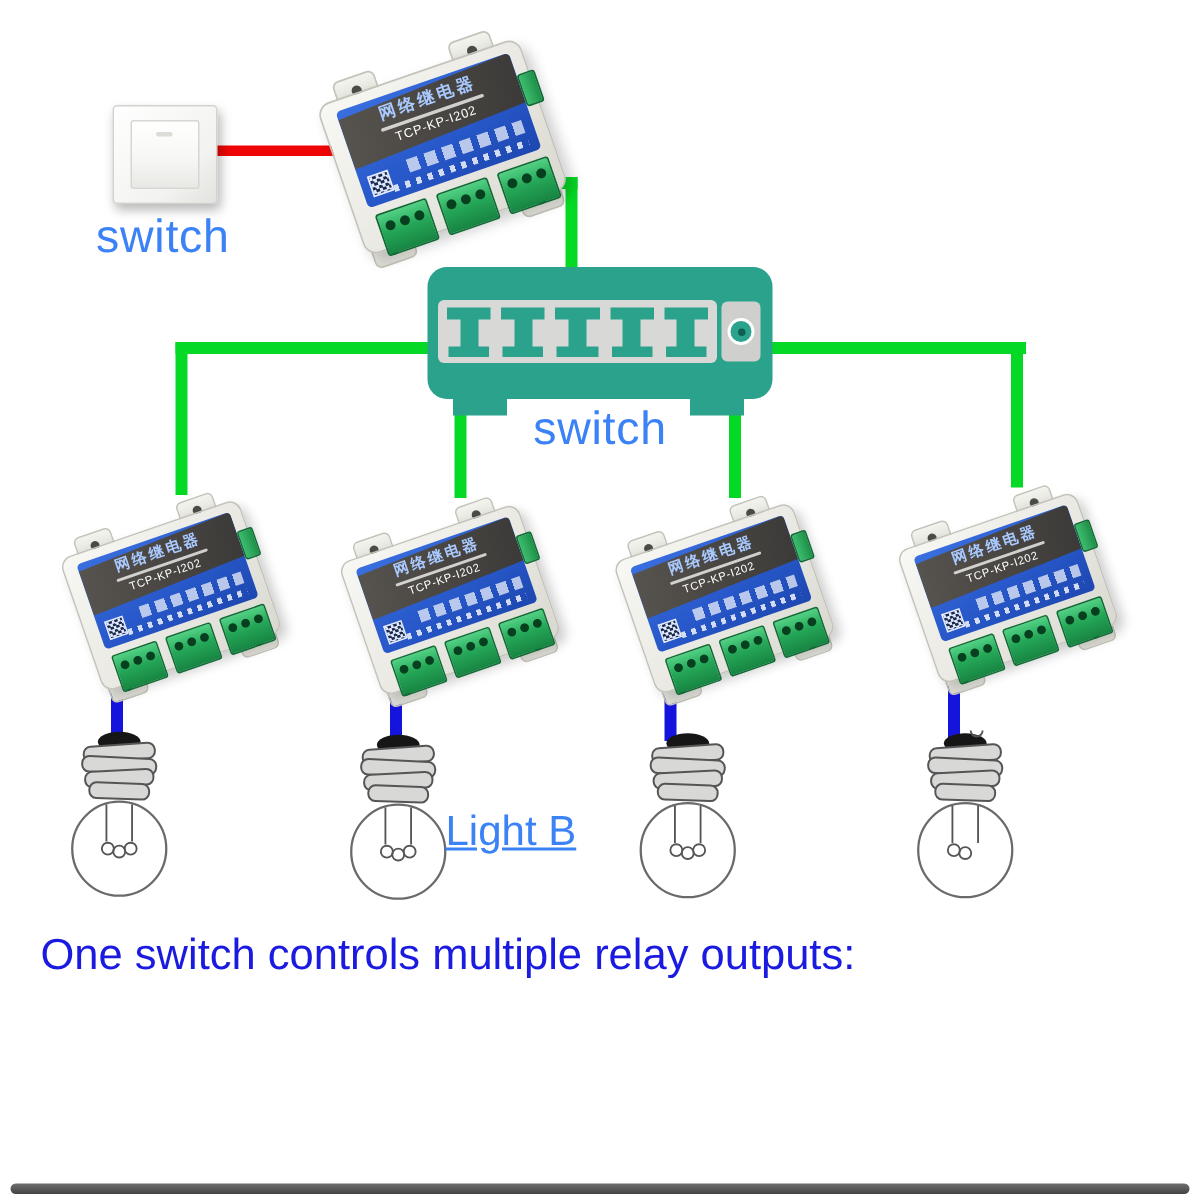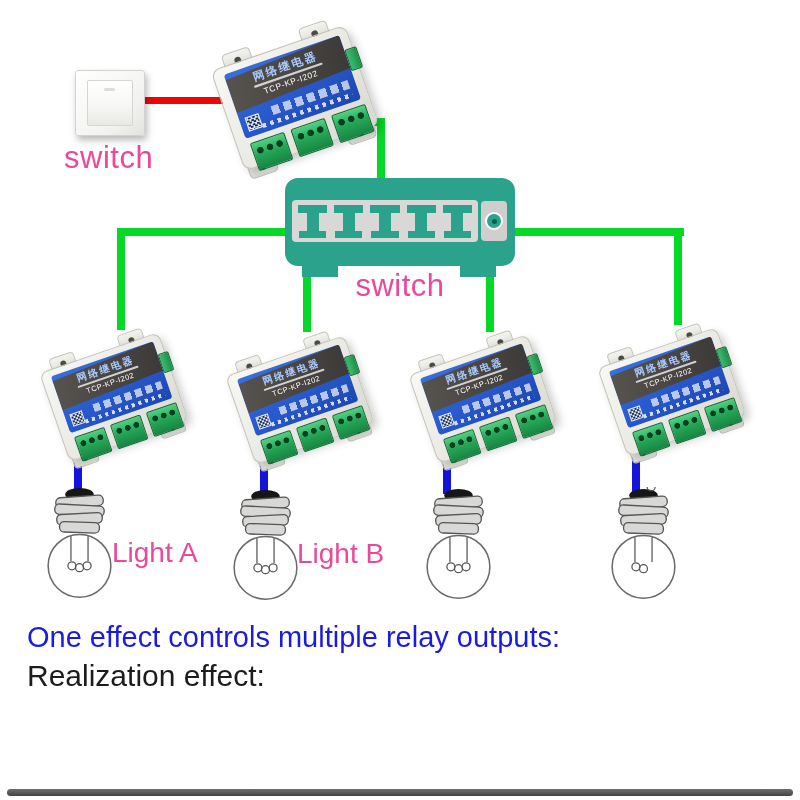--- a/index.html
+++ b/index.html
@@ -117,21 +117,21 @@
   .term.t1{left:11px;} .term.t2{left:49px;} .term.t3{left:87px;}
   .sideconn{
     position:absolute;right:-4px;top:20px;width:9px;height:18px;border-radius:2px;
     background:linear-gradient(90deg,#3dbd6e,#1e9049);border:1px solid #0d6b33;
   }
 
   
   .bulb{position:absolute;width:95px;height:114px;}
 
   
-  .lbl{position:absolute;color:#ec4899;}
+  .lbl{position:absolute;color:#3b82f6;}
   .lbl.sw{font-size:31px;letter-spacing:.5px;}
   .lbl.light{font-size:28px;}
   .caption{position:absolute;left:27px;top:617px;width:760px;}
   .cap-headline{color:#1a1ae0;font-size:29px;line-height:40px;}
   .cap-line{color:#1c1c1c;font-size:30px;line-height:38px;}
   .bottombar{
     position:absolute;left:7px;top:789px;width:786px;height:7px;border-radius:4px;
     background:linear-gradient(180deg,#6e6e6e,#434343);
   }
   .netswitch-label{width:230px;text-align:center;}
@@ -364,22 +364,20 @@
     </g>
     <circle cx="50" cy="84" r="33" fill="#ffffff" stroke="#6a6a6a" stroke-width="1.6"></circle>
     <g stroke="#555" stroke-width="1.3" fill="none">
       <path d="M41,53 L41,79 M59,53 L59,79"></path>
       <circle cx="42" cy="84" r="4.2"></circle>
         <circle cx="50" cy="86" r="4.2"></circle>
         <circle cx="58" c4="84" r="4.2"></circle>
     </g>
   </svg>
 
-  <div class="lbl light" style="left:112px;top:537px;">Light A</div>
-  <div class="lbl light" style="left:297px;top:538px;">Light B</div>
+  <div class="lbl light" style="left:297px;top:538px;text-decoration:underline;">Light B</div>
 
   <div class="caption">
-    <div class="cap-headline">One effect controls multiple relay outputs:</div>
-    <div class="cap-line">Realization effect:</div>
+    <div class="cap-headline">One switch controls multiple relay outputs:</div>
   </div>
 
   <div class="bottombar"></div>
 </div>
 
 </body></html>

